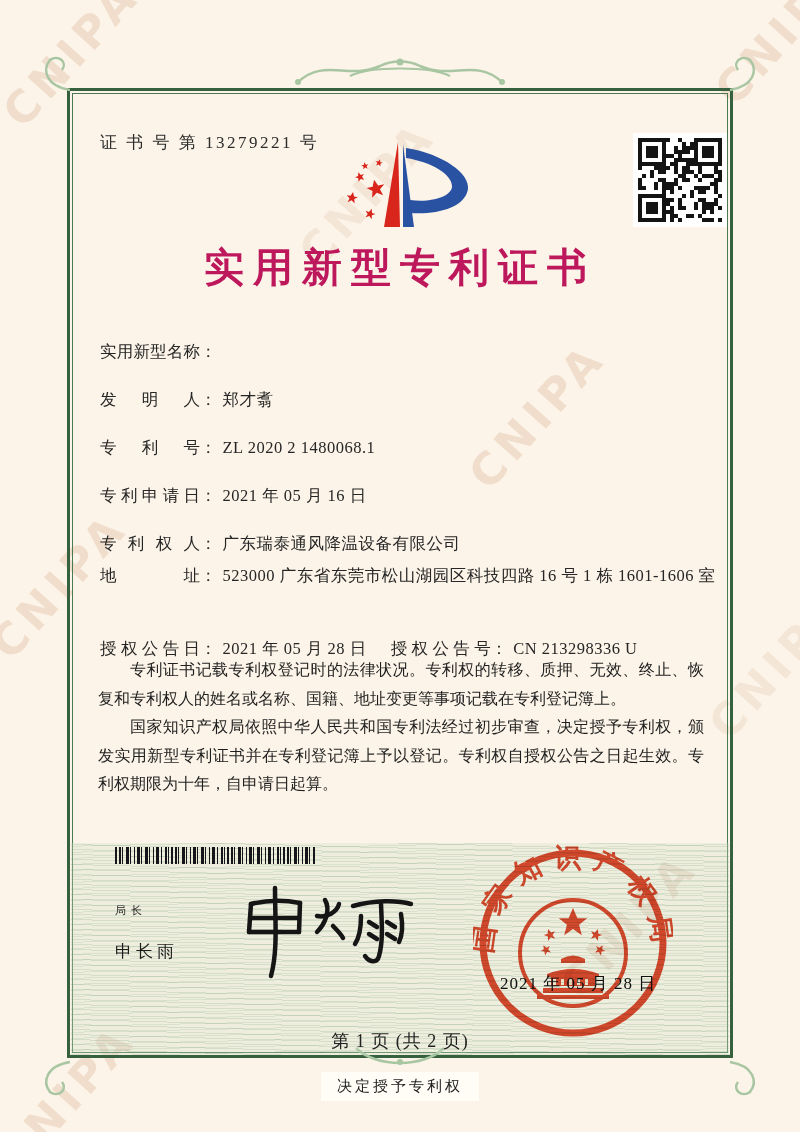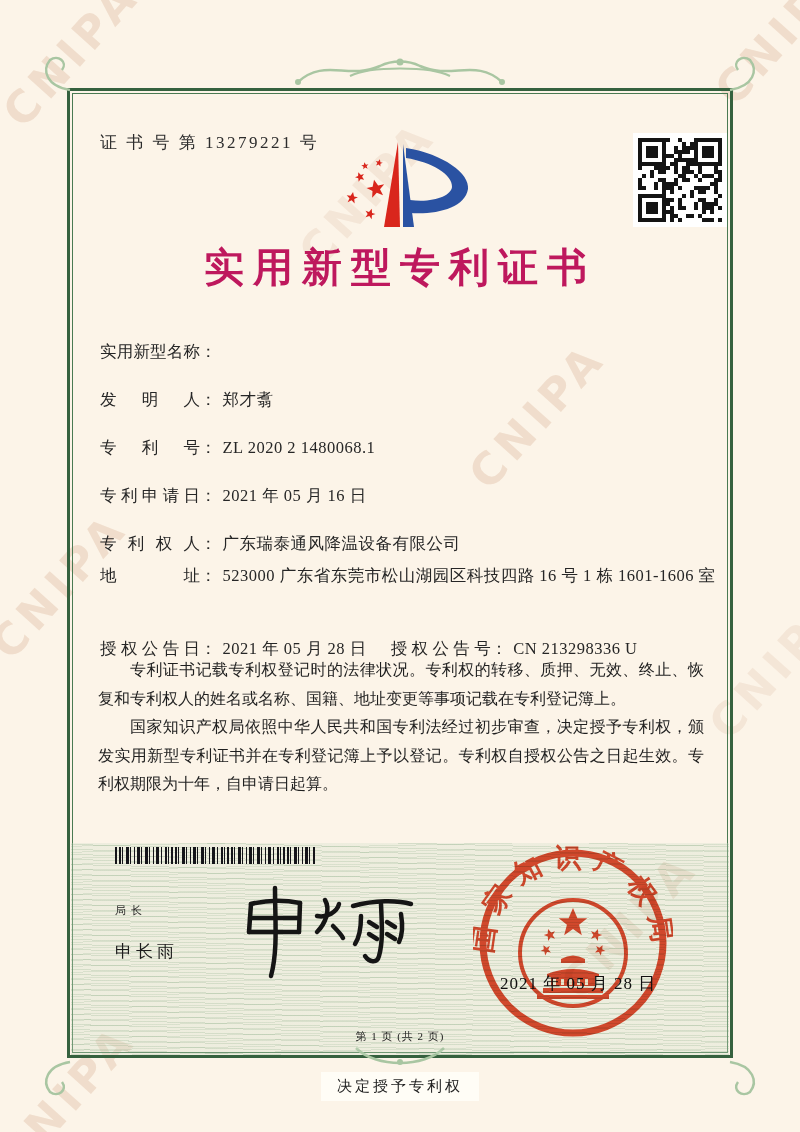--- a/index.html
+++ b/index.html
@@ -68,21 +68,21 @@
 
   .director-title{position:absolute;left:115px;top:903px;font-size:11px;letter-spacing:5px;color:#1c1c1c;}
   .director-name{position:absolute;left:115px;top:940px;font-size:17px;letter-spacing:4px;color:#1c1c1c;}
 
   .signature{position:absolute;left:225px;top:880px;}
 
   .seal{position:absolute;left:473px;top:843px;z-index:4;mix-blend-mode:multiply;}
   .seal-date{position:absolute;left:500px;top:972px;font-size:17px;letter-spacing:1px;
              color:#101010;z-index:5;white-space:nowrap;}
 
-  .page-no{position:absolute;left:0;top:1029px;width:100%;text-align:center;font-size:11px;
+  .page-no{position:absolute;left:0;top:1029px;width:100%;text-align:center;font-size:18px;
            letter-spacing:1px;color:#222;z-index:3;}
 
   .foot-note{position:absolute;left:50%;transform:translateX(-50%);top:1072px;
              background:#fffdf6;padding:5px 16px;font-size:15px;letter-spacing:3px;color:#1e1e1e;z-index:3;}
 </style>
 </head>
 <body>
 
 <div class="page">
 

